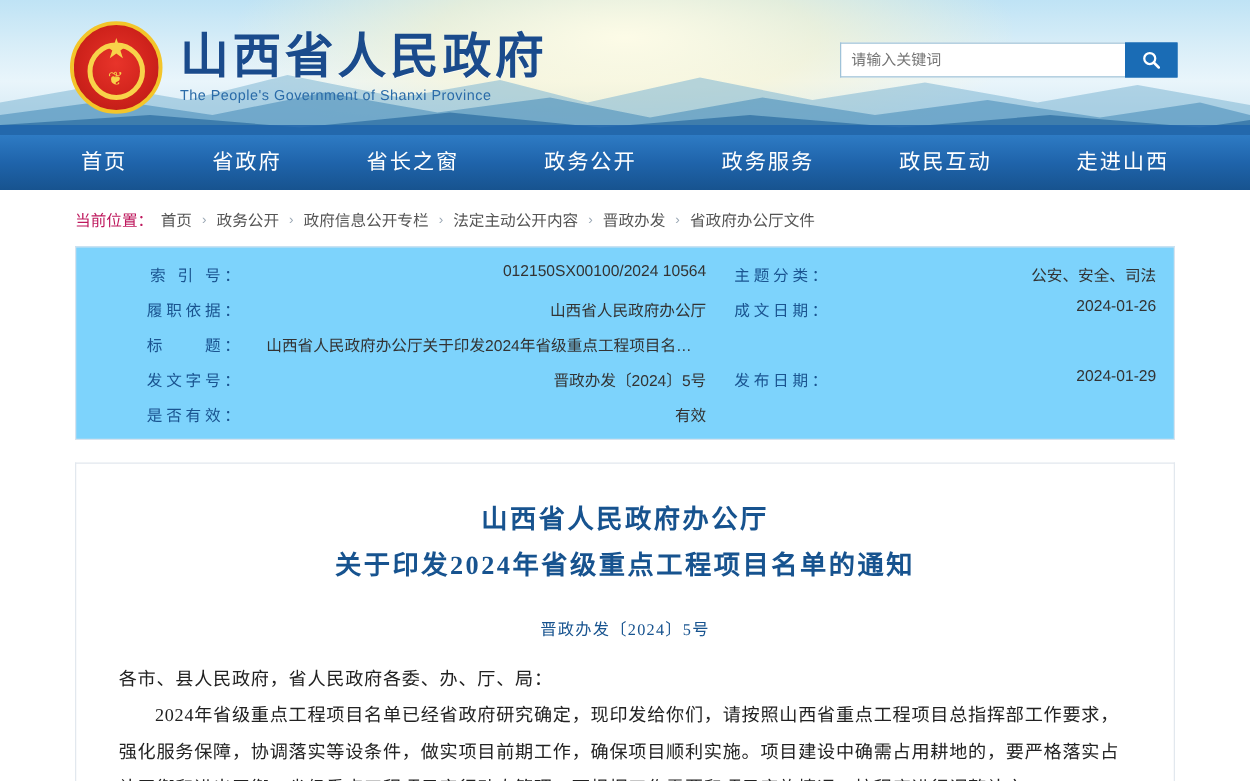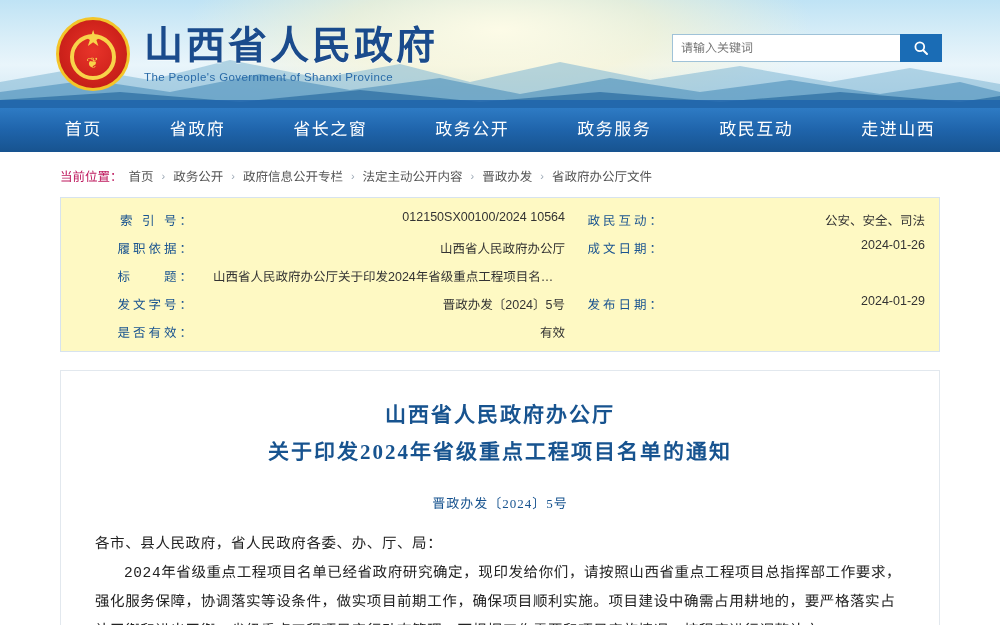--- a/index.html
+++ b/index.html
@@ -192,21 +192,21 @@
     margin: 0 8px;
     color: #9aa7b4;
     font-size: 11px;
   }
 
   
   .meta-box {
     width: 880px;
     margin: 0 auto;
     border: 1px solid #d7e3ee;
-    background: #fef9c3;
+    background: #7dd3fc;
     box-sizing: border-box;
     padding: 12px 0 10px 0;
   }
   .meta-grid {
     display: grid;
     grid-template-columns: 120px 360px 110px 250px;
     row-gap: 9px;
     font-size: 12.5px;
     color: #1f4e79;
     padding: 0 24px;
@@ -250,21 +250,21 @@
   }
   .doc-number {
     text-align: center;
     font-family: "Liberation Serif", "DejaVu Serif", serif;
     color: #17538f;
     font-size: 13px;
     letter-spacing: 1px;
     margin-top: 22px;
   }
   .doc-p {
-    font-family: Liberation Mono, monospace;
+    font-family: Liberation Serif, serif;
     font-size: 14.5px;
     color: #222;
     line-height: 2.0;
     letter-spacing: 0.6px;
     margin-top: 18px;
   }
   .doc-p.indent { text-indent: 2em; margin-top: 0; }
 </style>
 </head>
 <body>
@@ -328,21 +328,21 @@
     <span class="sep">›</span>
     <a>晋政办发</a>
     <span class="sep">›</span>
     <a>省政府办公厅文件</a>
   </div>
 
   <div class="meta-box">
     <div class="meta-grid">
       <div class="k">索 引 号：</div>
       <div class="v">012150SX00100/2024 10564</div>
-      <div class="k">政民互动：</div>
+      <div class="k">主题分类：</div>
       <div class="v">公安、安全、司法</div>
 
       <div class="k">履职依据：</div>
       <div class="v">山西省人民政府办公厅</div>
       <div class="k">成文日期：</div>
       <div class="v">2024-01-26</div>
 
       <div class="k">标　　题：</div>
       <div class="v">山西省人民政府办公厅关于印发2024年省级重点工程项目名单的通知</div>
       <div class="k"></div>

